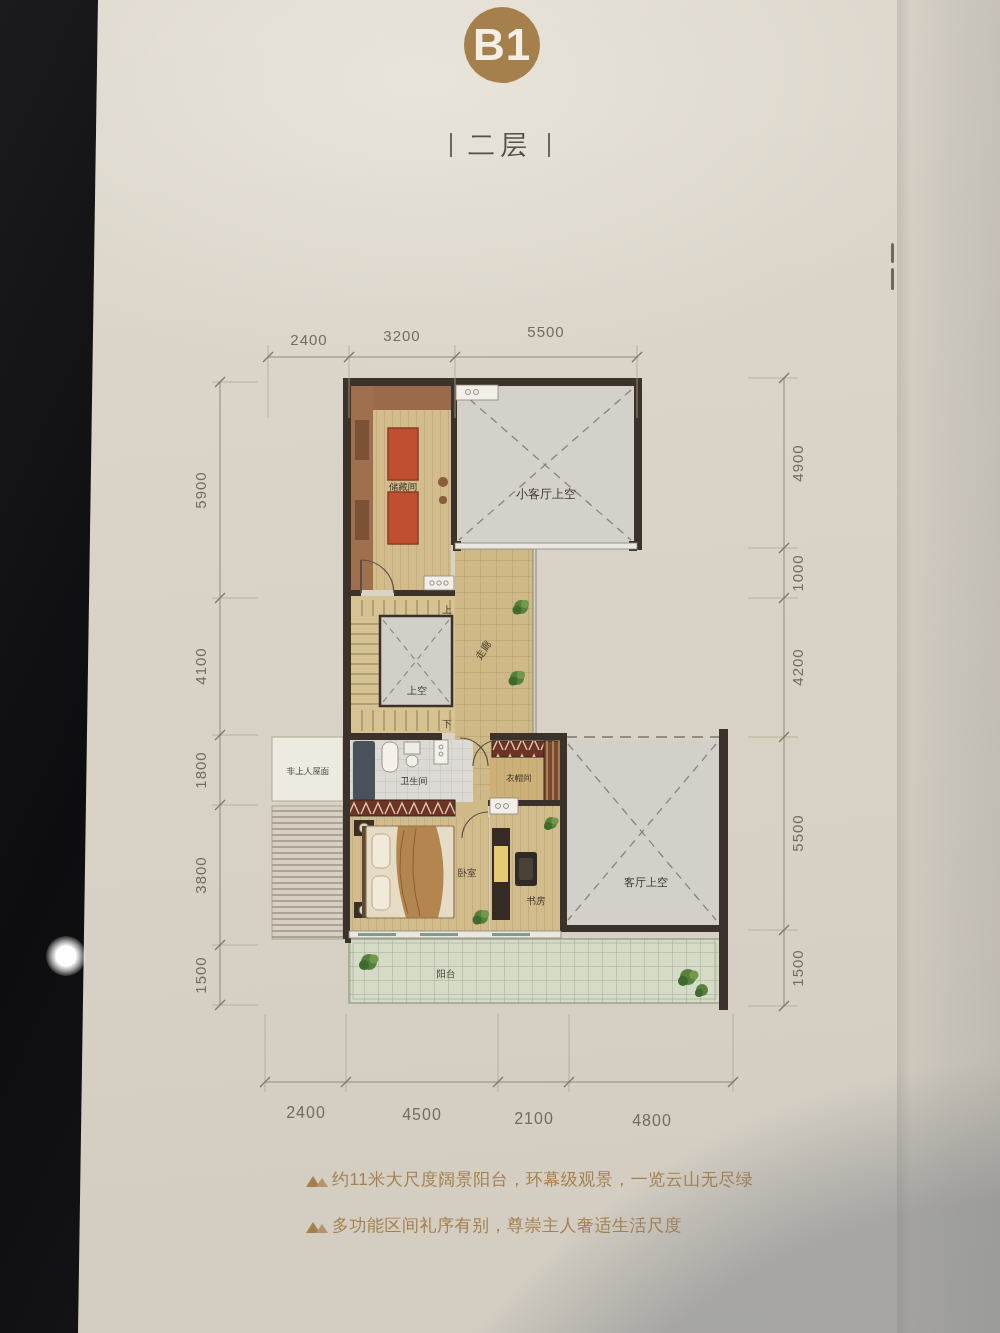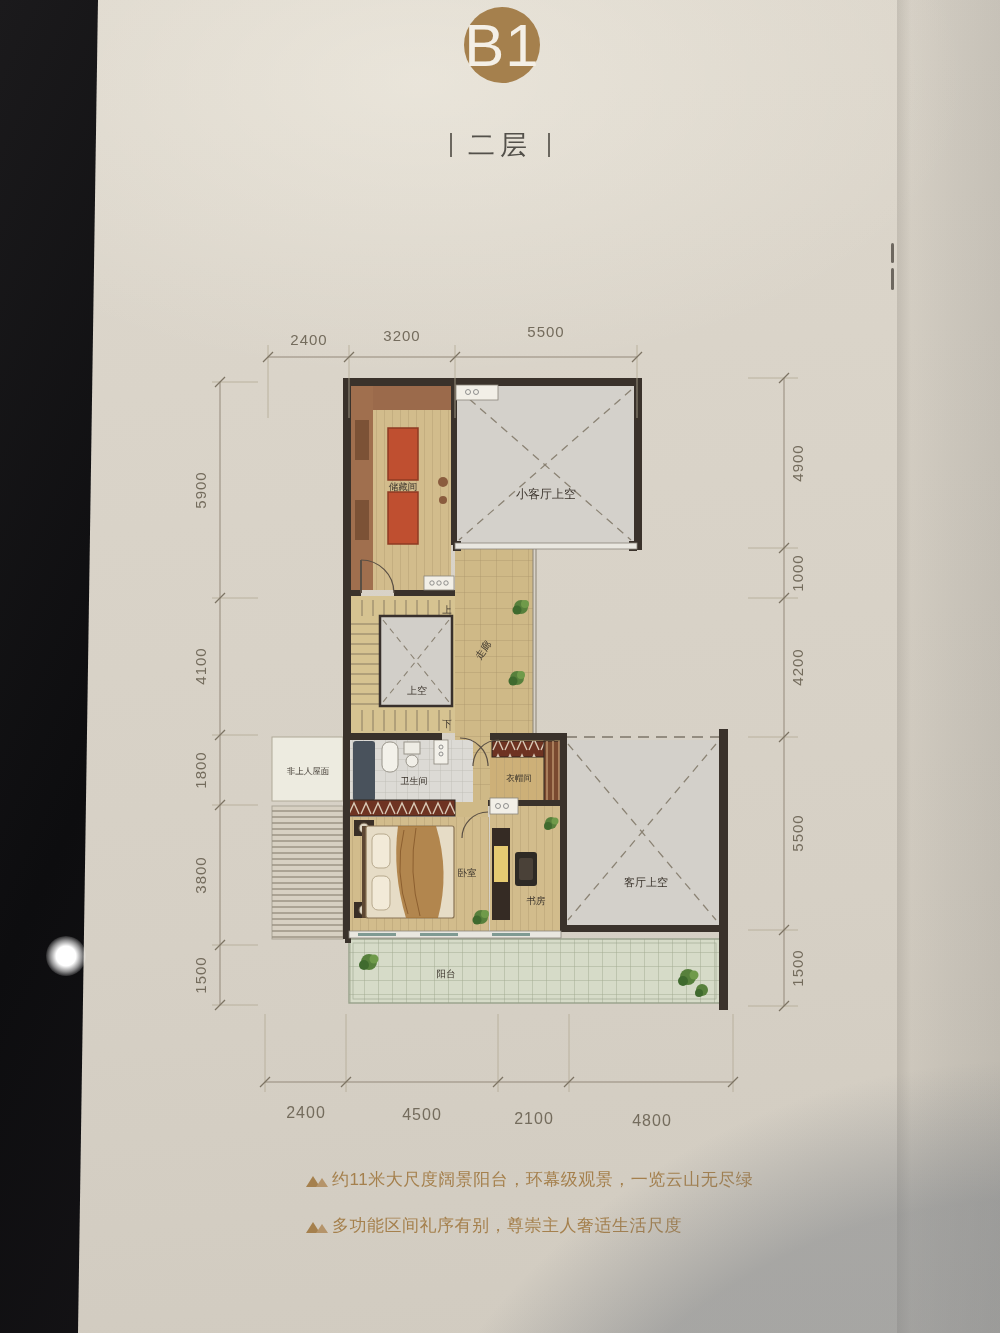--- a/index.html
+++ b/index.html
@@ -31,21 +31,21 @@
   }
   .hand-shadow{
     position:absolute;left:330px;top:1060px;width:1400px;height:1400px;border-radius:50%;
     pointer-events:none;
     background:radial-gradient(closest-side,rgba(112,118,126,.44) 0 80%,rgba(112,118,126,0) 100%);
   }
   .badge{
     position:absolute;left:464px;top:7px;width:76px;height:76px;border-radius:50%;
     background:#a5804d;display:flex;align-items:center;justify-content:center;
   }
-  .badge span{color:#f4efe6;font-size:60px;font-weight:normal;letter-spacing:1px;}
+  .badge span{color:#f4efe6;font-size:44px;font-weight:bold;letter-spacing:1px;}
   .floor-row{
     position:absolute;left:430px;top:128px;width:140px;height:34px;
     display:flex;align-items:center;justify-content:center;gap:16px;
   }
   .floor-row .bar{width:2px;height:24px;background:#6b675f;}
   .floor-row .txt{font-size:27px;color:#53504a;letter-spacing:5px;font-weight:500;}
   .plan-svg{position:absolute;left:0;top:0;}
   .features{position:absolute;left:306px;top:1168px;width:480px;}
   .feature{display:flex;align-items:flex-start;margin-bottom:22px;}
   .feature .txt{font-size:17px;line-height:24px;color:#a5804d;letter-spacing:.5px;}

